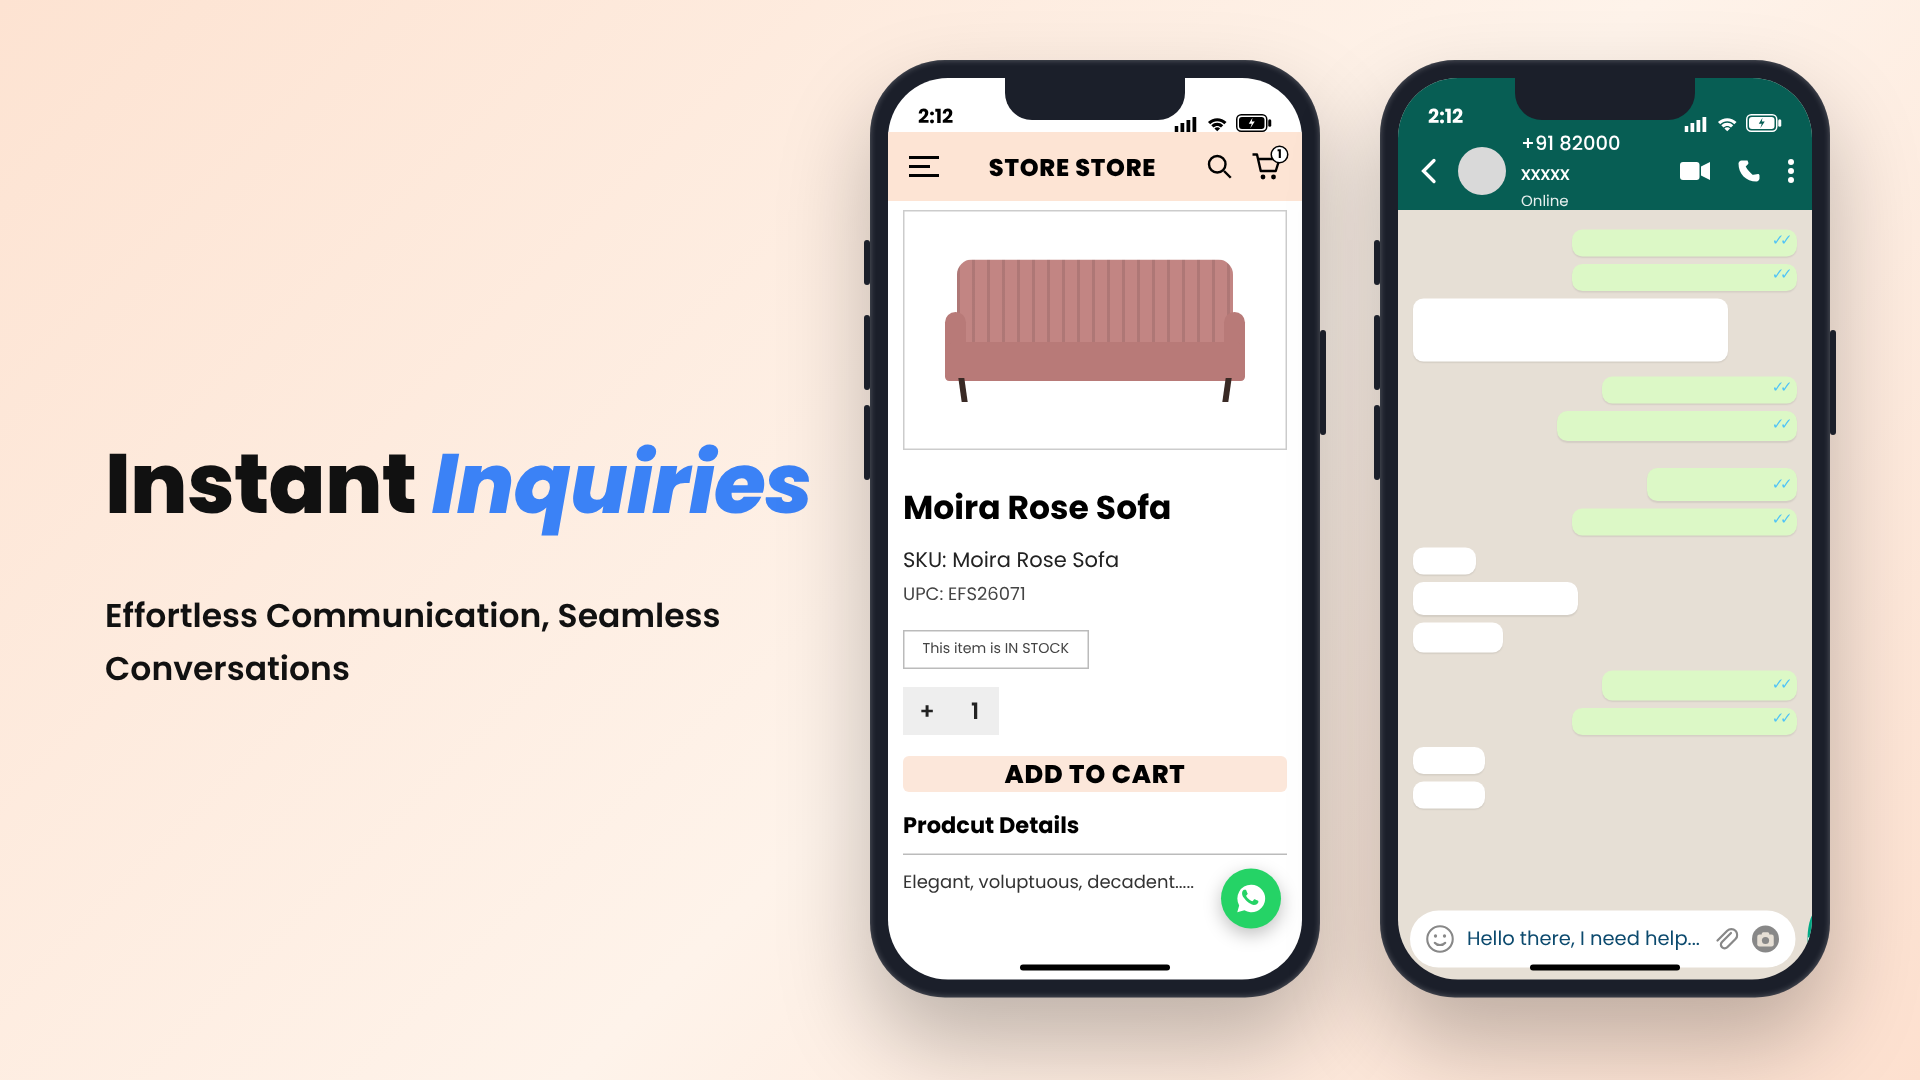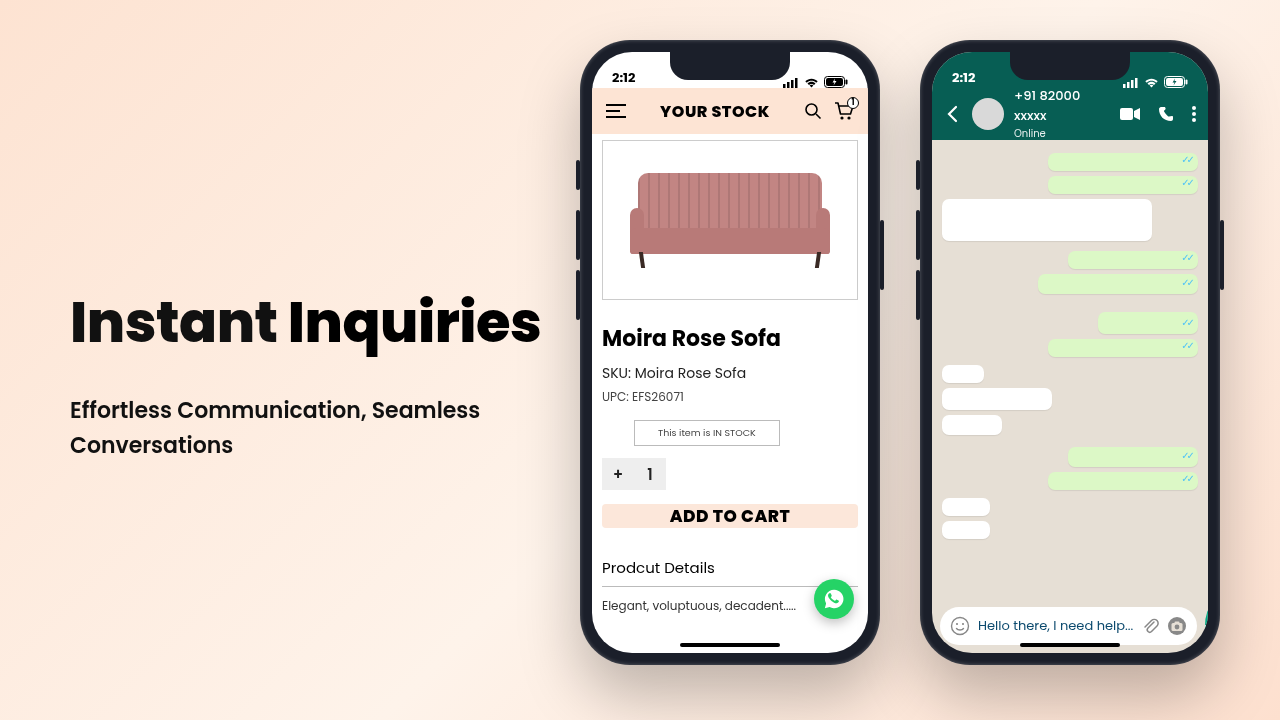--- a/index.html
+++ b/index.html
@@ -2,21 +2,21 @@
 <html><head>
 <meta charset="utf-8">
 <style>
   * { box-sizing: border-box; margin: 0; padding: 0; }
   html, body { width: 1280px; height: 720px; overflow: hidden; font-family: "Poppins", "Helvetica Neue", Arial, sans-serif; }
   body { background: linear-gradient(135deg, #fde3d2 0%, #fef3ea 55%, #fde0cf 100%); position: relative; }
 
   
   .hero { position: absolute; left: 70px; top: 280px; }
   .hero h1 { font-size: 56px; font-weight: 800; letter-spacing: -0.5px; color: #111; }
-  .hero h1 .accent { color: #000000; }
+  .hero h1 .accent { color: #3b82f6; font-style: italic; }
   .hero p { margin-top: 28px; font-size: 22px; font-weight: 600; color: #111; line-height: 1.6; max-width: 430px; }
 
   
   .phone { position: absolute; width: 300px; height: 625px; border-radius: 50px; background: #1b1f2a; padding: 12px; box-shadow: 0 30px 60px rgba(0,0,0,.25), inset 0 0 4px rgba(255,255,255,.3); }
   .phone .side-btn { position:absolute; background:#1b1f2a; border-radius:4px; }
   .phone .side-btn.left1 { left:-4px; top:120px; width:4px; height:30px; }
   .phone .side-btn.left2 { left:-4px; top:170px; width:4px; height:50px; }
   .phone .side-btn.left3 { left:-4px; top:230px; width:4px; height:50px; }
   .phone .side-btn.right1 { right:-4px; top:180px; width:4px; height:70px; }
   .screen { width: 100%; height: 100%; border-radius: 40px; overflow: hidden; position: relative; }
@@ -40,25 +40,25 @@
   .sofa { position:relative; width:200px; height:95px; }
   .sofa-back { position:absolute; top:0; left:8px; right:8px; height:62px; background:#c28583; border-radius:10px 10px 4px 4px; background-image: repeating-linear-gradient(90deg, rgba(0,0,0,.10) 0 2px, transparent 2px 10px); }
   .sofa-seat { position:absolute; bottom:14px; left:0; right:0; height:26px; background:#b87a78; border-radius:6px; }
   .sofa-arm { position:absolute; bottom:14px; width:14px; height:46px; background:#b87a78; border-radius:10px 10px 4px 4px; }
   .sofa-arm.l{left:0;} .sofa-arm.r{right:0;}
   .sofa-leg { position:absolute; bottom:0; width:4px; height:16px; background:#3a2a25; }
   .sofa-leg.l{left:10px; transform:skewX(8deg);} .sofa-leg.r{right:10px; transform:skewX(-8deg);}
   .product-title { font-size:22px; font-weight:700; margin:22px 0 8px; }
   .meta { font-size:14px; color:#222; margin-top:4px; }
   .meta.sm { font-size:12px; color:#444; }
-  .stock-pill { display:inline-block; border:1px solid #bbb; font-size:9.5px; padding:5px 23px; margin-top:14px; color:#444;margin-left:32px; }
+  .stock-pill { display:inline-block; border:1px solid #bbb; font-size:9.5px; padding:5px 12px; margin-top:14px; color:#444; }
   .qty { display:flex; align-items:center; background:#eee; width:64px; height:32px; margin-top:12px; }
   .qty span { flex:1; text-align:center; font-size:15px; font-weight:600; color:#222; }
   .add-cart { margin-top:14px; height:24px; background:#fce7da; display:flex; align-items:center; justify-content:center; font-weight:800; font-size:17px; letter-spacing:.5px; border-radius:4px; }
-  .section-title { margin-top:28px; font-size:15px; font-weight:400; }
+  .section-title { margin-top:11px; font-size:15px; font-weight:700; }
   .divider { height:1px; background:#bbb; margin:7px 0 10px; }
   .desc { font-size:12px; color:#333; }
   .contact-chip { position:absolute; bottom:34px; right:14px; display:flex; align-items:center; gap:8px; }
   .contact-chip .label { background:#fff; padding:8px 14px; border-radius:6px; font-size:14px; font-weight:500; box-shadow:0 2px 8px rgba(0,0,0,.12); }
   .whatsapp-fab { width:40px; height:40px; border-radius:50%; background:#25d366; display:flex; align-items:center; justify-content:center; box-shadow:0 4px 12px rgba(0,0,0,.25); }
 
   
   #phone2 { top: 40px; left: 920px; }
   #phone2 .screen { background:#e6dfd5; }
   #phone2 .status-bar { background:#075e54; }
@@ -119,21 +119,21 @@
     </div>
 
     <div class="store-header">
       <span>
         <svg width="20" height="14" viewBox="0 0 20 14">
             <line x1="0" y1="1" x2="20" y2="1" stroke="#000" stroke-width="2"></line>
             <line x1="0" y1="7" x2="14" y2="7" stroke="#000" stroke-width="2"></line>
             <line x1="0" y1="13" x2="20" y2="13" stroke="#000" stroke-width="2"></line>
           </svg>
       </span>
-      <span class="brand">YOUR STOCK</span>
+      <span class="brand">STORE STORE</span>
       <span class="icons">
         <span>
           <svg width="18" height="18" viewBox="0 0 18 18">
               <circle cx="7.5" cy="7.5" r="5.5" fill="none" stroke="#000" stroke-width="1.6"></circle>
               <line x1="12" y1="12" x2="16.5" y2="16.5" stroke="#000" stroke-width="1.6"></line>
             </svg>
         </span>
         <span class="cart-wrap">
           <svg width="20" height="18" viewBox="0 0 20 18">
               <path d="M1 1 H4 L6.5 12 H16.5 L19 4 H5" fill="none" stroke="#000" stroke-width="1.6" stroke-linejoin="round"></path>

